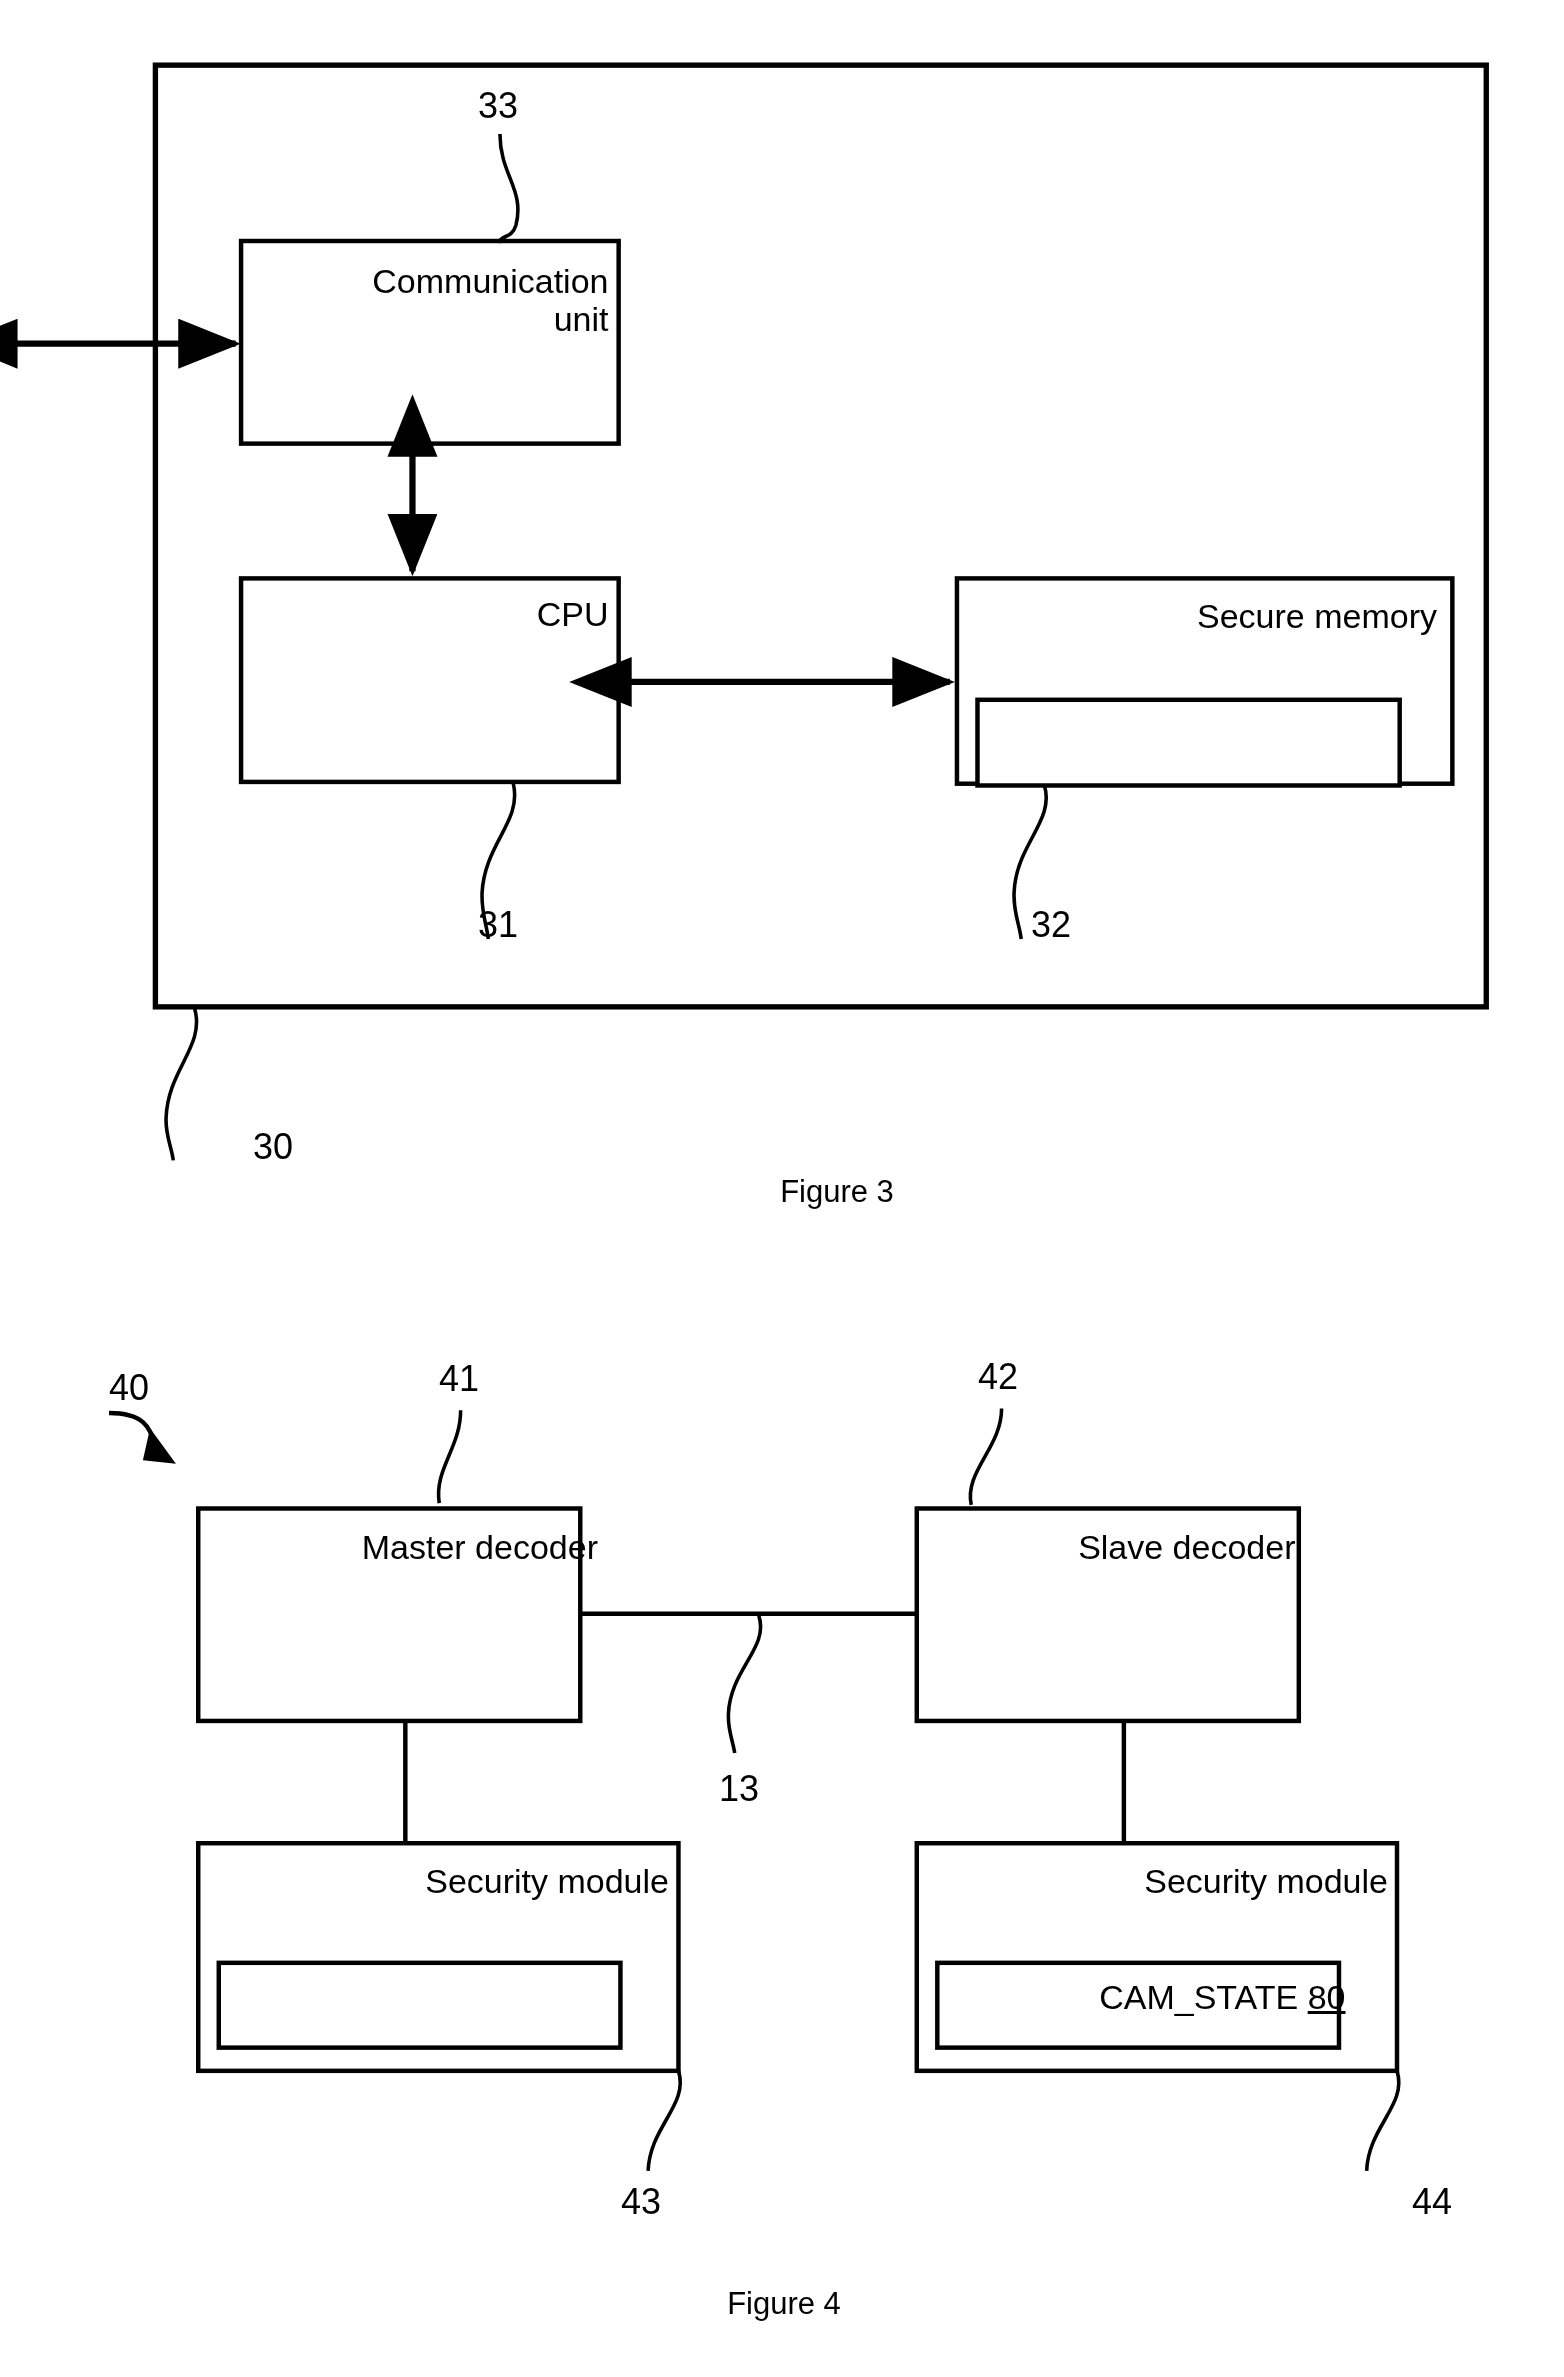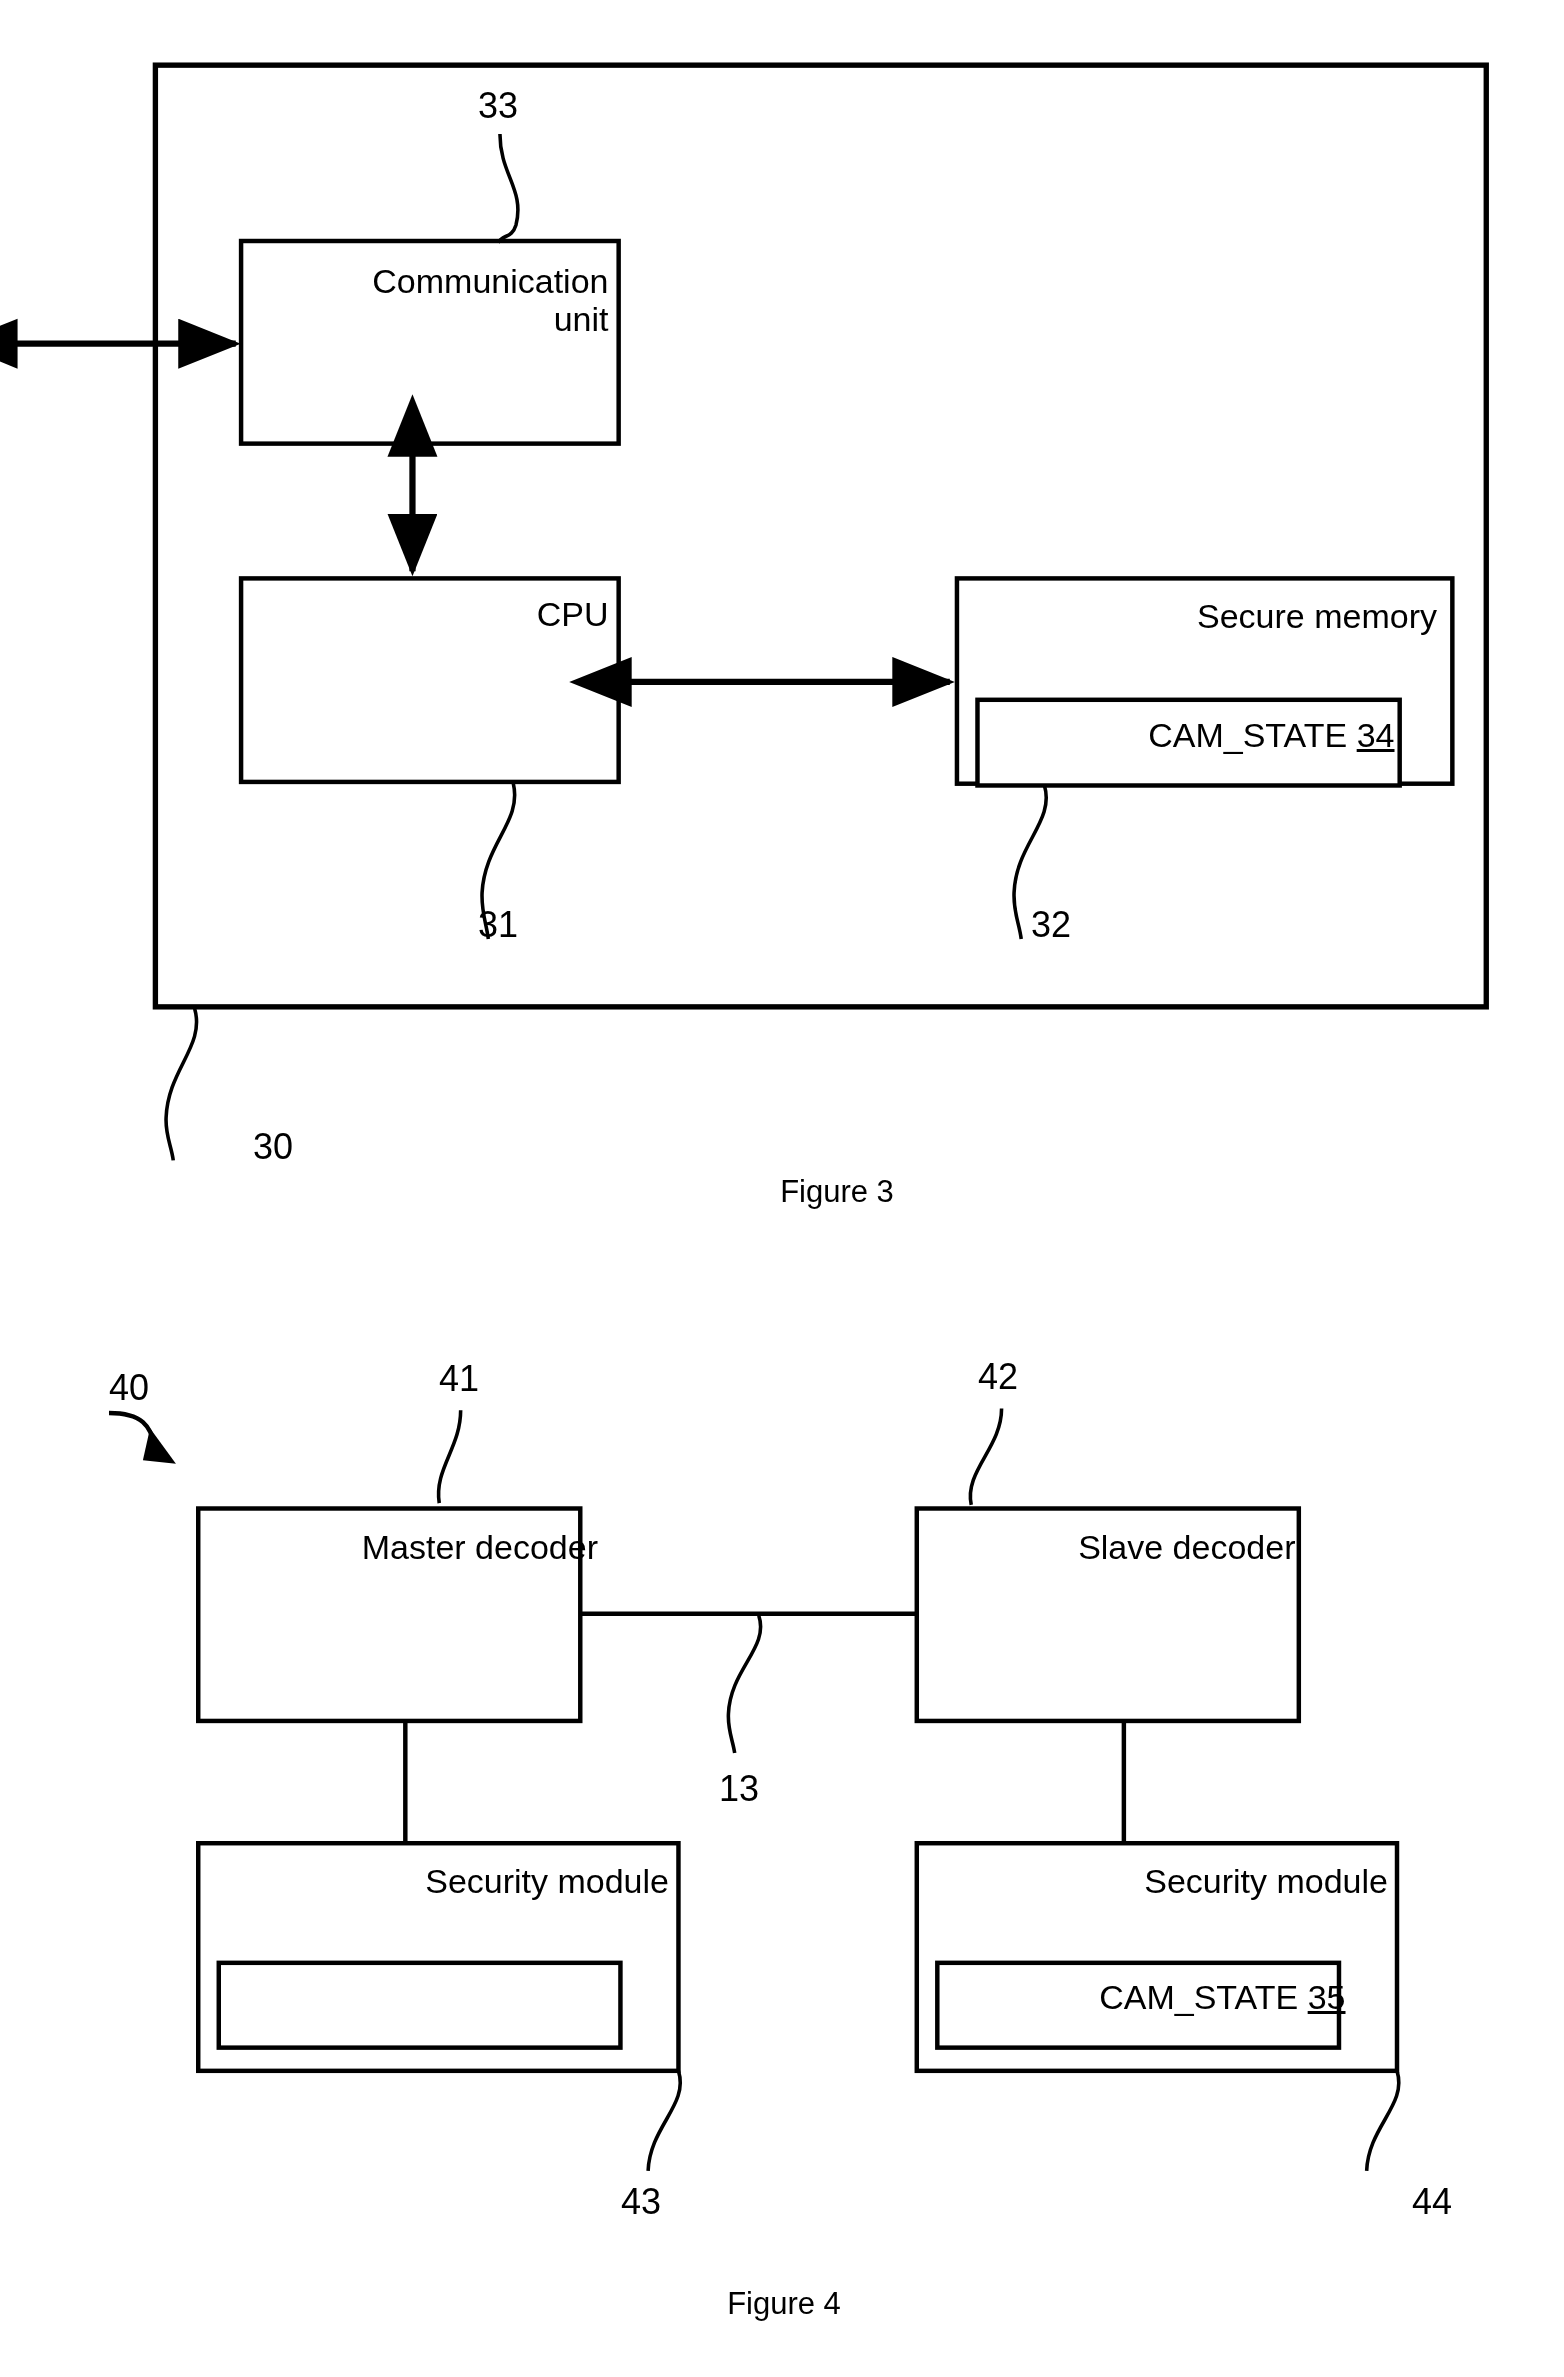--- a/index.html
+++ b/index.html
@@ -135,21 +135,20 @@
 
   <div class="lbl box-label centered" style="left:430px; top:262px; width:357px;">
     <div>Communication</div>
     <div>unit</div>
   </div>
 
   <div class="lbl box-label centered" style="left:430px; top:595px; width:357px;">CPU</div>
 
   <div class="lbl box-label centered" style="left:1205px; top:597px; width:464px;">Secure memory</div>
 
-  <div class="lbl cam-label centered" style="left:1189px; top:716px; width:411px;"><span>CAM_STATE</span>&nbsp;<span class="num">34</span></div>
 
   <div class="lbl ref-num centered" style="left:498px; top:86px;">33</div>
 
   <div class="lbl ref-num centered" style="left:498px; top:905px;">31</div>
 
   <div class="lbl ref-num centered" style="left:1032px; top:905px;margin-left:19px;">32</div>
 
   <div class="lbl ref-num centered" style="left:273px; top:1127px;">30</div>
 
   <div class="lbl fig-caption centered" style="left:837px; top:1175px;">Figure 3</div>
@@ -164,21 +163,21 @@
 
   <div class="lbl box-label centered" style="left:1108px; top:1528px; width:375px;">Slave decoder</div>
 
   <div class="lbl ref-num centered" style="left:739px; top:1769px;">13</div>
 
   <div class="lbl box-label centered" style="left:437px; top:1862px; width:464px;">Security module</div>
 
 
   <div class="lbl box-label centered" style="left:1156px; top:1862px; width:464px;">Security module</div>
 
-  <div class="lbl cam-label centered" style="left:1149px; top:1978px; width:393px;"><span>CAM_STATE</span>&nbsp;<span class="num">35</span></div>
+  <div class="lbl cam-label centered" style="left:1149px; top:1978px; width:393px;"><span>CAM_STATE</span>&nbsp;<span class="num">80</span></div>
 
   <div class="lbl ref-num centered" style="left:641px; top:2182px;">43</div>
 
   <div class="lbl ref-num centered" style="left:1432px; top:2182px;">44</div>
 
   <div class="lbl fig-caption centered" style="left:784px; top:2287px;">Figure 4</div>
 
 </div>
 
 

